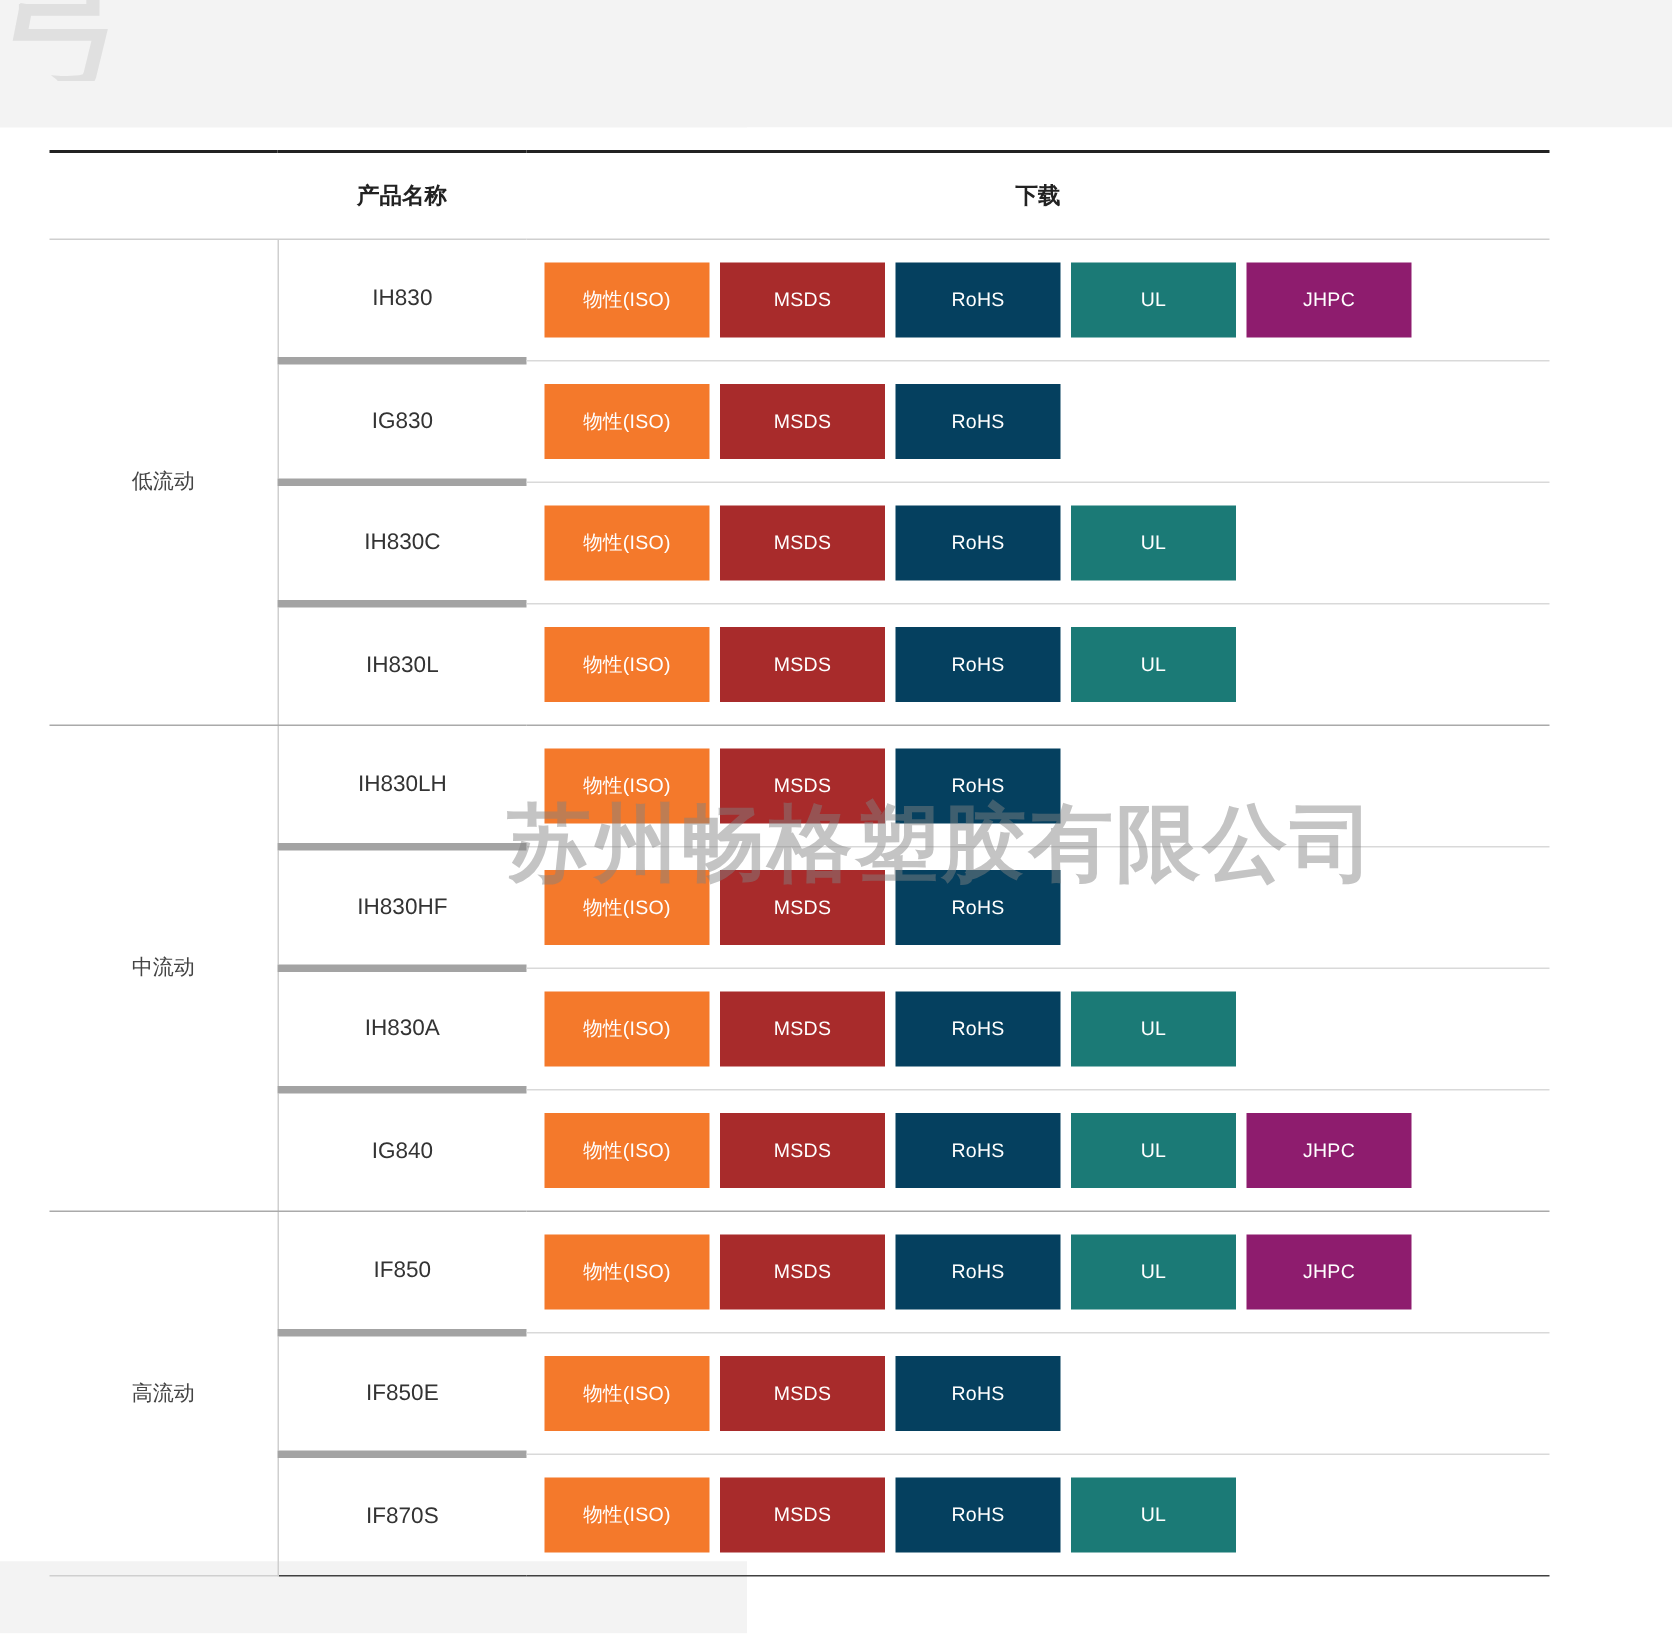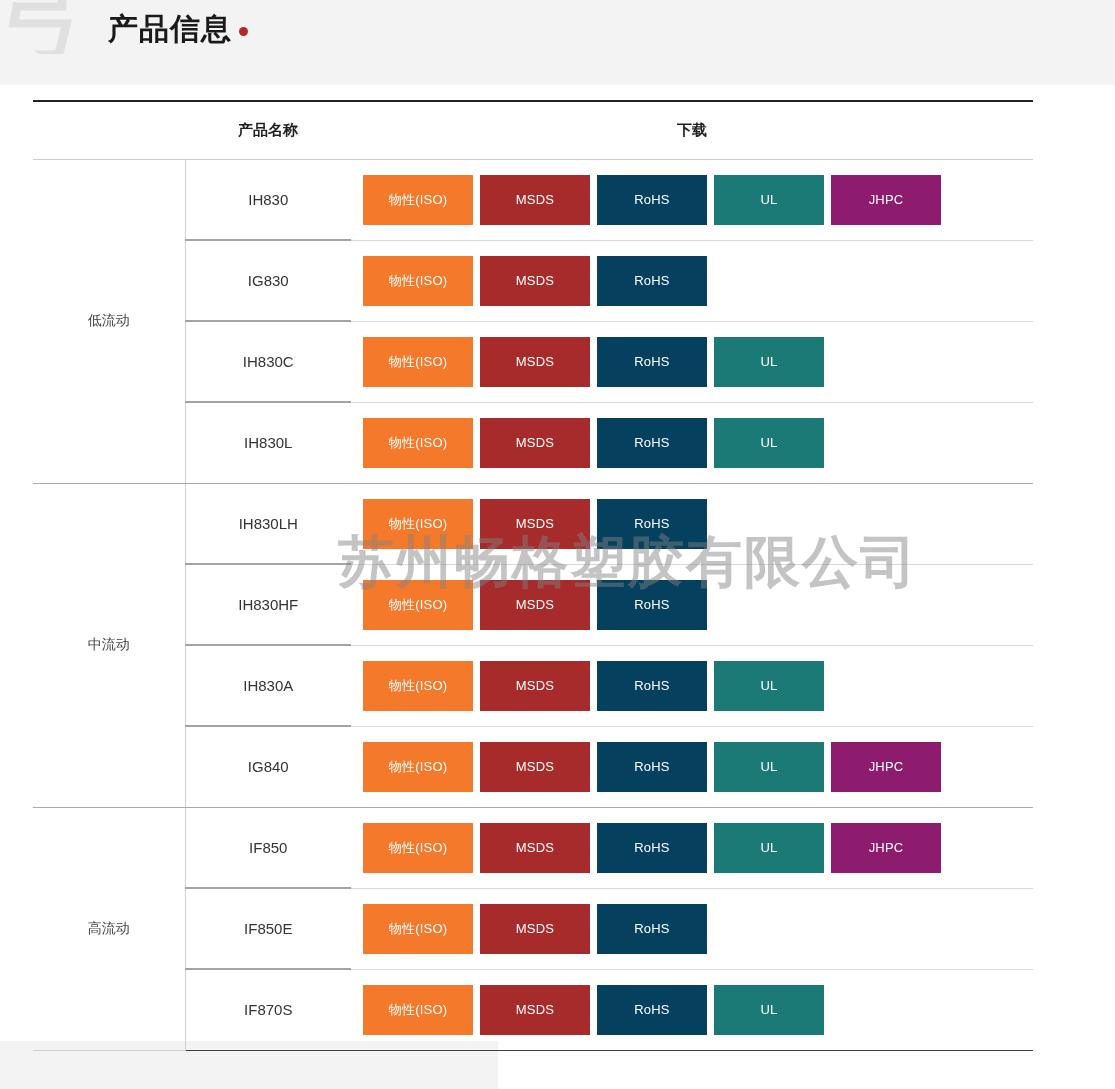--- a/index.html
+++ b/index.html
@@ -127,21 +127,21 @@
     border-bottom: 1px solid #aaaaaa;
     padding: 0;
   }
   td.cat.last { border-bottom: 1px solid #cfcfcf; }
 
   td.name {
     text-align: center;
     vertical-align: middle;
     font-size: 15px;
     color: #333333;
-    border-bottom: 2px solid #a3a3a3;
+    border-bottom: 5px solid #a3a3a3;
     padding: 0;
     height: 81px;
   }
   td.dl {
     vertical-align: middle;
     border-bottom: 1px solid #d9d9d9;
     padding: 0 0 0 12px;
     height: 81px;
   }
   tr.sect-end td.name, tr.sect-end td.dl { border-bottom: 1px solid #aaaaaa; }
@@ -182,21 +182,20 @@
 
 <div id="page">
 
   <div class="top-band"></div>
   <div class="left-band"></div>
   <div class="white-body"></div>
   <div class="bottom-band"></div>
 
   <div class="deco-glyph">弓</div>
 
-  <div class="page-title"><span>产品信息</span><span class="dot"></span></div>
 
   <div class="table-wrap">
     <table class="prod">
       <colgroup>
         <col class="c-cat">
           <col class="c-name">
           <col class="c-dl">
       </colgroup>
       <thead>
         <tr>

